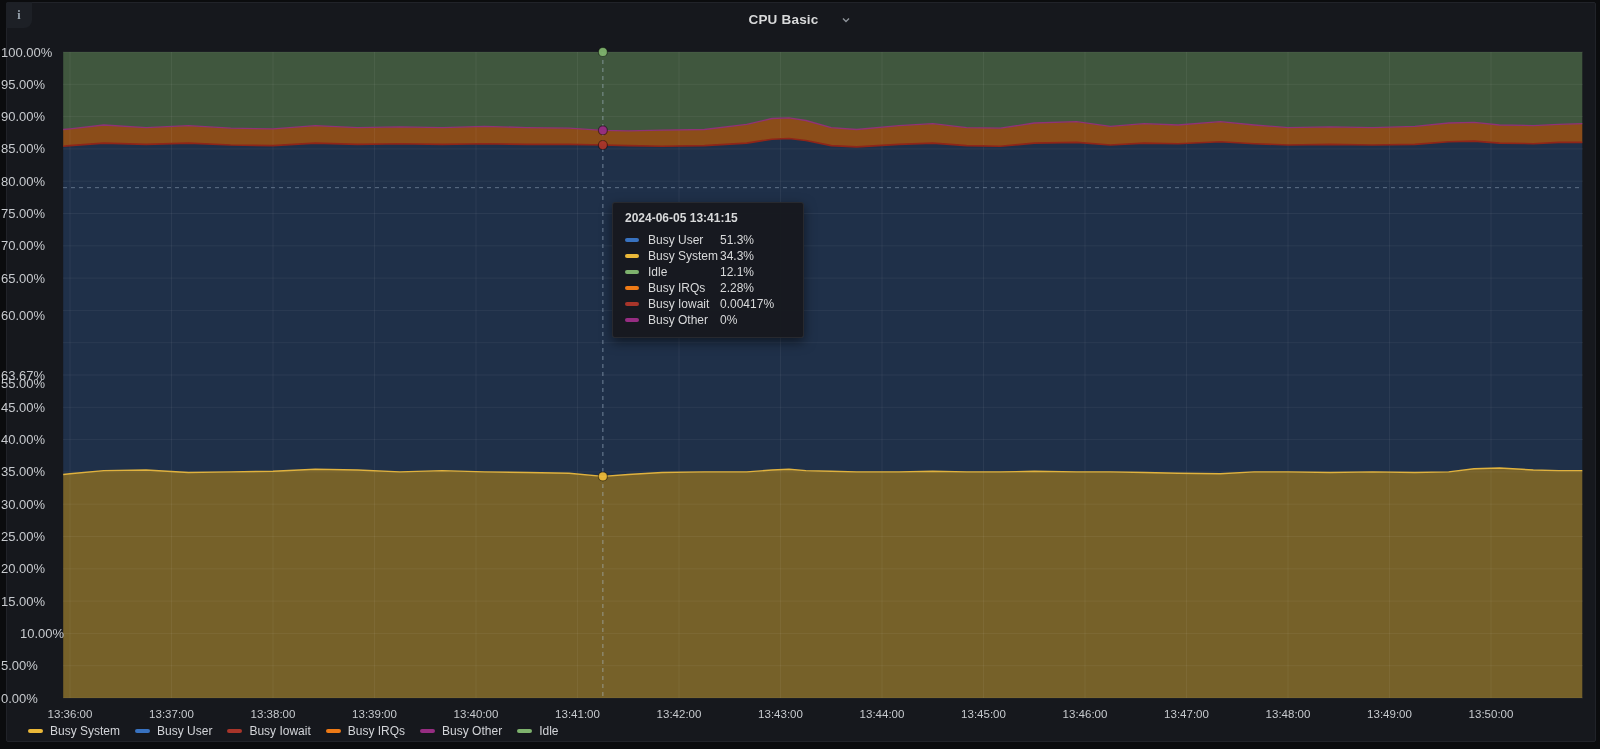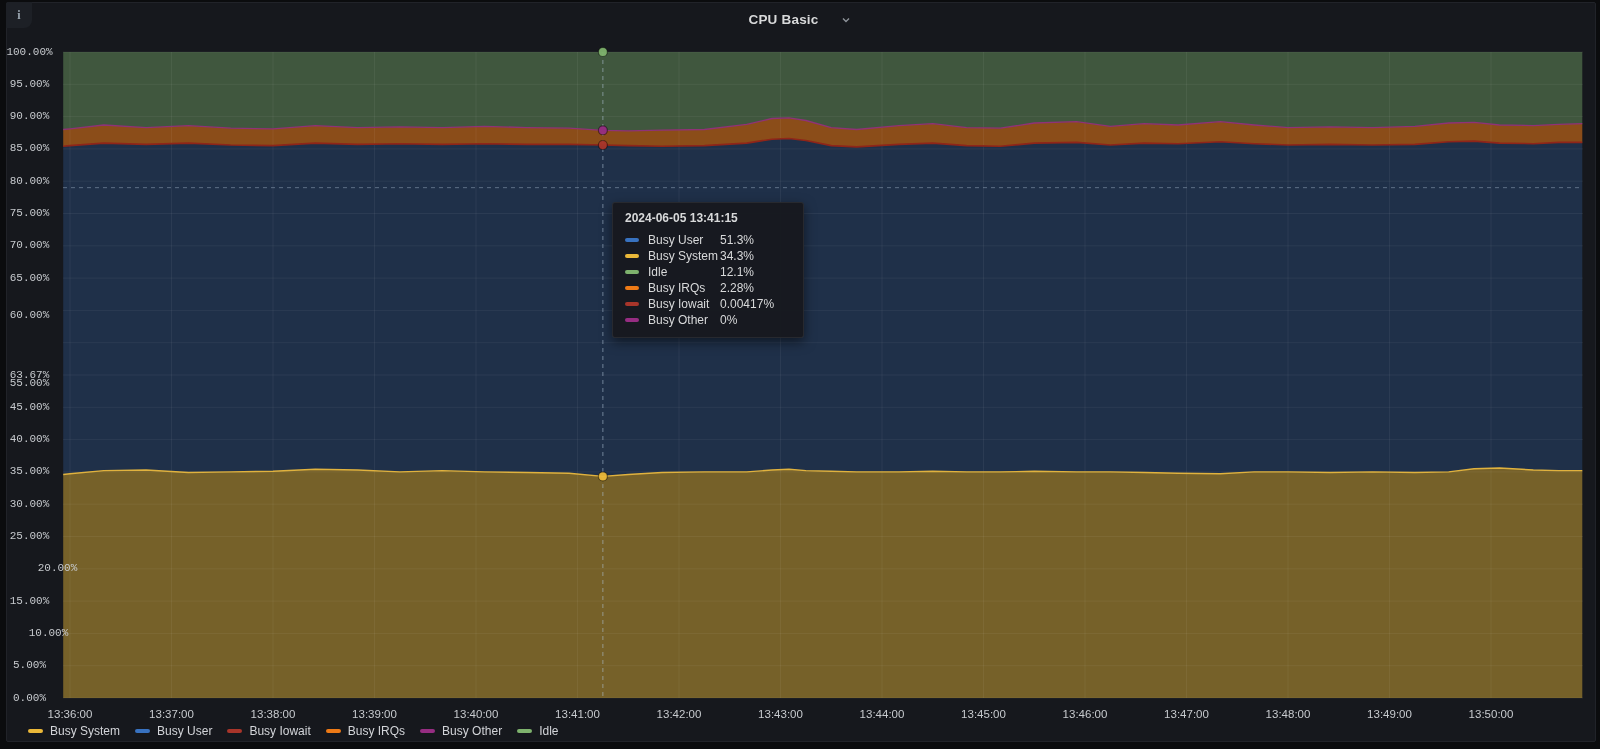--- a/index.html
+++ b/index.html
@@ -7,21 +7,21 @@
          font-family:"Liberation Sans",sans-serif;-webkit-font-smoothing:antialiased;}
   .panel{position:absolute;left:6px;top:2px;width:1588px;height:738px;background:#16181d;
          border:1px solid #212329;border-radius:2px;z-index:0;}
   .info-corner{position:absolute;left:6px;top:2px;width:26px;height:26px;background:#1d2026;
          border-radius:2px 0 8px 0;display:flex;align-items:center;justify-content:center;z-index:4;cursor:pointer;}
   .info-i{font-size:12px;font-weight:700;color:#9aa5b0;font-family:"Liberation Serif",serif;}
   .panel-header{position:absolute;left:0;top:12px;width:1600px;display:flex;justify-content:center;
          align-items:center;gap:21px;z-index:3;cursor:pointer;}
   .panel-title{font-size:13.5px;font-weight:700;color:#d8d9da;letter-spacing:.2px;}
   #chart{position:absolute;left:0;top:0;z-index:1;}
-  .ylab{position:absolute;left:1px;width:57px;text-align:center;font-size:11px;color:#c7cace;line-height:13px;z-index:2;font-family:Liberation Mono, monospace;}
+  .ylab{position:absolute;left:1px;width:57px;text-align:left;font-size:13px;color:#c7cace;line-height:13px;z-index:2;}
   .xlab{position:absolute;width:92px;text-align:center;font-size:11.5px;color:#c7cace;top:708px;z-index:2;}
   .tooltip{position:absolute;left:612px;top:202px;width:166px;background:rgba(23,25,31,0.97);
          border:1px solid rgba(255,255,255,0.07);border-radius:3px;padding:8px 12px 9px 12px;
          box-shadow:0 4px 12px rgba(0,0,0,0.5);font-size:12px;color:#d8d9da;z-index:6;}
   .tt-header{font-weight:700;margin-bottom:7px;white-space:nowrap;}
   .tt-row{display:flex;align-items:center;height:16px;}
   .tt-swatch{width:14px;height:4px;border-radius:2px;margin-right:9px;flex:0 0 14px;}
   .tt-label{width:72px;white-space:nowrap;}
   .tt-value{white-space:nowrap;}
   #legend{position:absolute;left:28px;top:724px;display:flex;gap:15px;align-items:center;
@@ -116,21 +116,21 @@
       <div class="ylab" style="top: 239.3px;">70.00%</div>
       <div class="ylab" style="top: 271.6px;">65.00%</div>
       <div class="ylab" style="top: 309px;">60.00%</div>
       <div class="ylab" style="top: 336.2px; margin-top: 41px;">55.00%</div>
       <div class="ylab" style="top: 368.5px;">63.67%</div>
       <div class="ylab" style="top: 400.8px;">45.00%</div>
       <div class="ylab" style="top: 433.1px;">40.00%</div>
       <div class="ylab" style="top: 465.4px;">35.00%</div>
       <div class="ylab" style="top: 497.7px;">30.00%</div>
       <div class="ylab" style="top: 530px;">25.00%</div>
-      <div class="ylab" style="top: 562.3px; margin-left: 28px;">20.00%</div>
+      <div class="ylab" style="top: 562.3px;">20.00%</div>
       <div class="ylab" style="top: 594.6px;">15.00%</div>
       <div class="ylab" style="top: 626.9px; padding-left: 19px;">10.00%</div>
       <div class="ylab" style="top: 659.2px;">5.00%</div>
       <div class="ylab" style="top: 691.5px;">0.00%</div>
     </div>
   <div id="xAxis">
       <div class="xlab" style="left: 24px;">13:36:00</div>
       <div class="xlab" style="left: 125.5px;">13:37:00</div>
       <div class="xlab" style="left: 227px;">13:38:00</div>
       <div class="xlab" style="left: 328.5px;">13:39:00</div>

